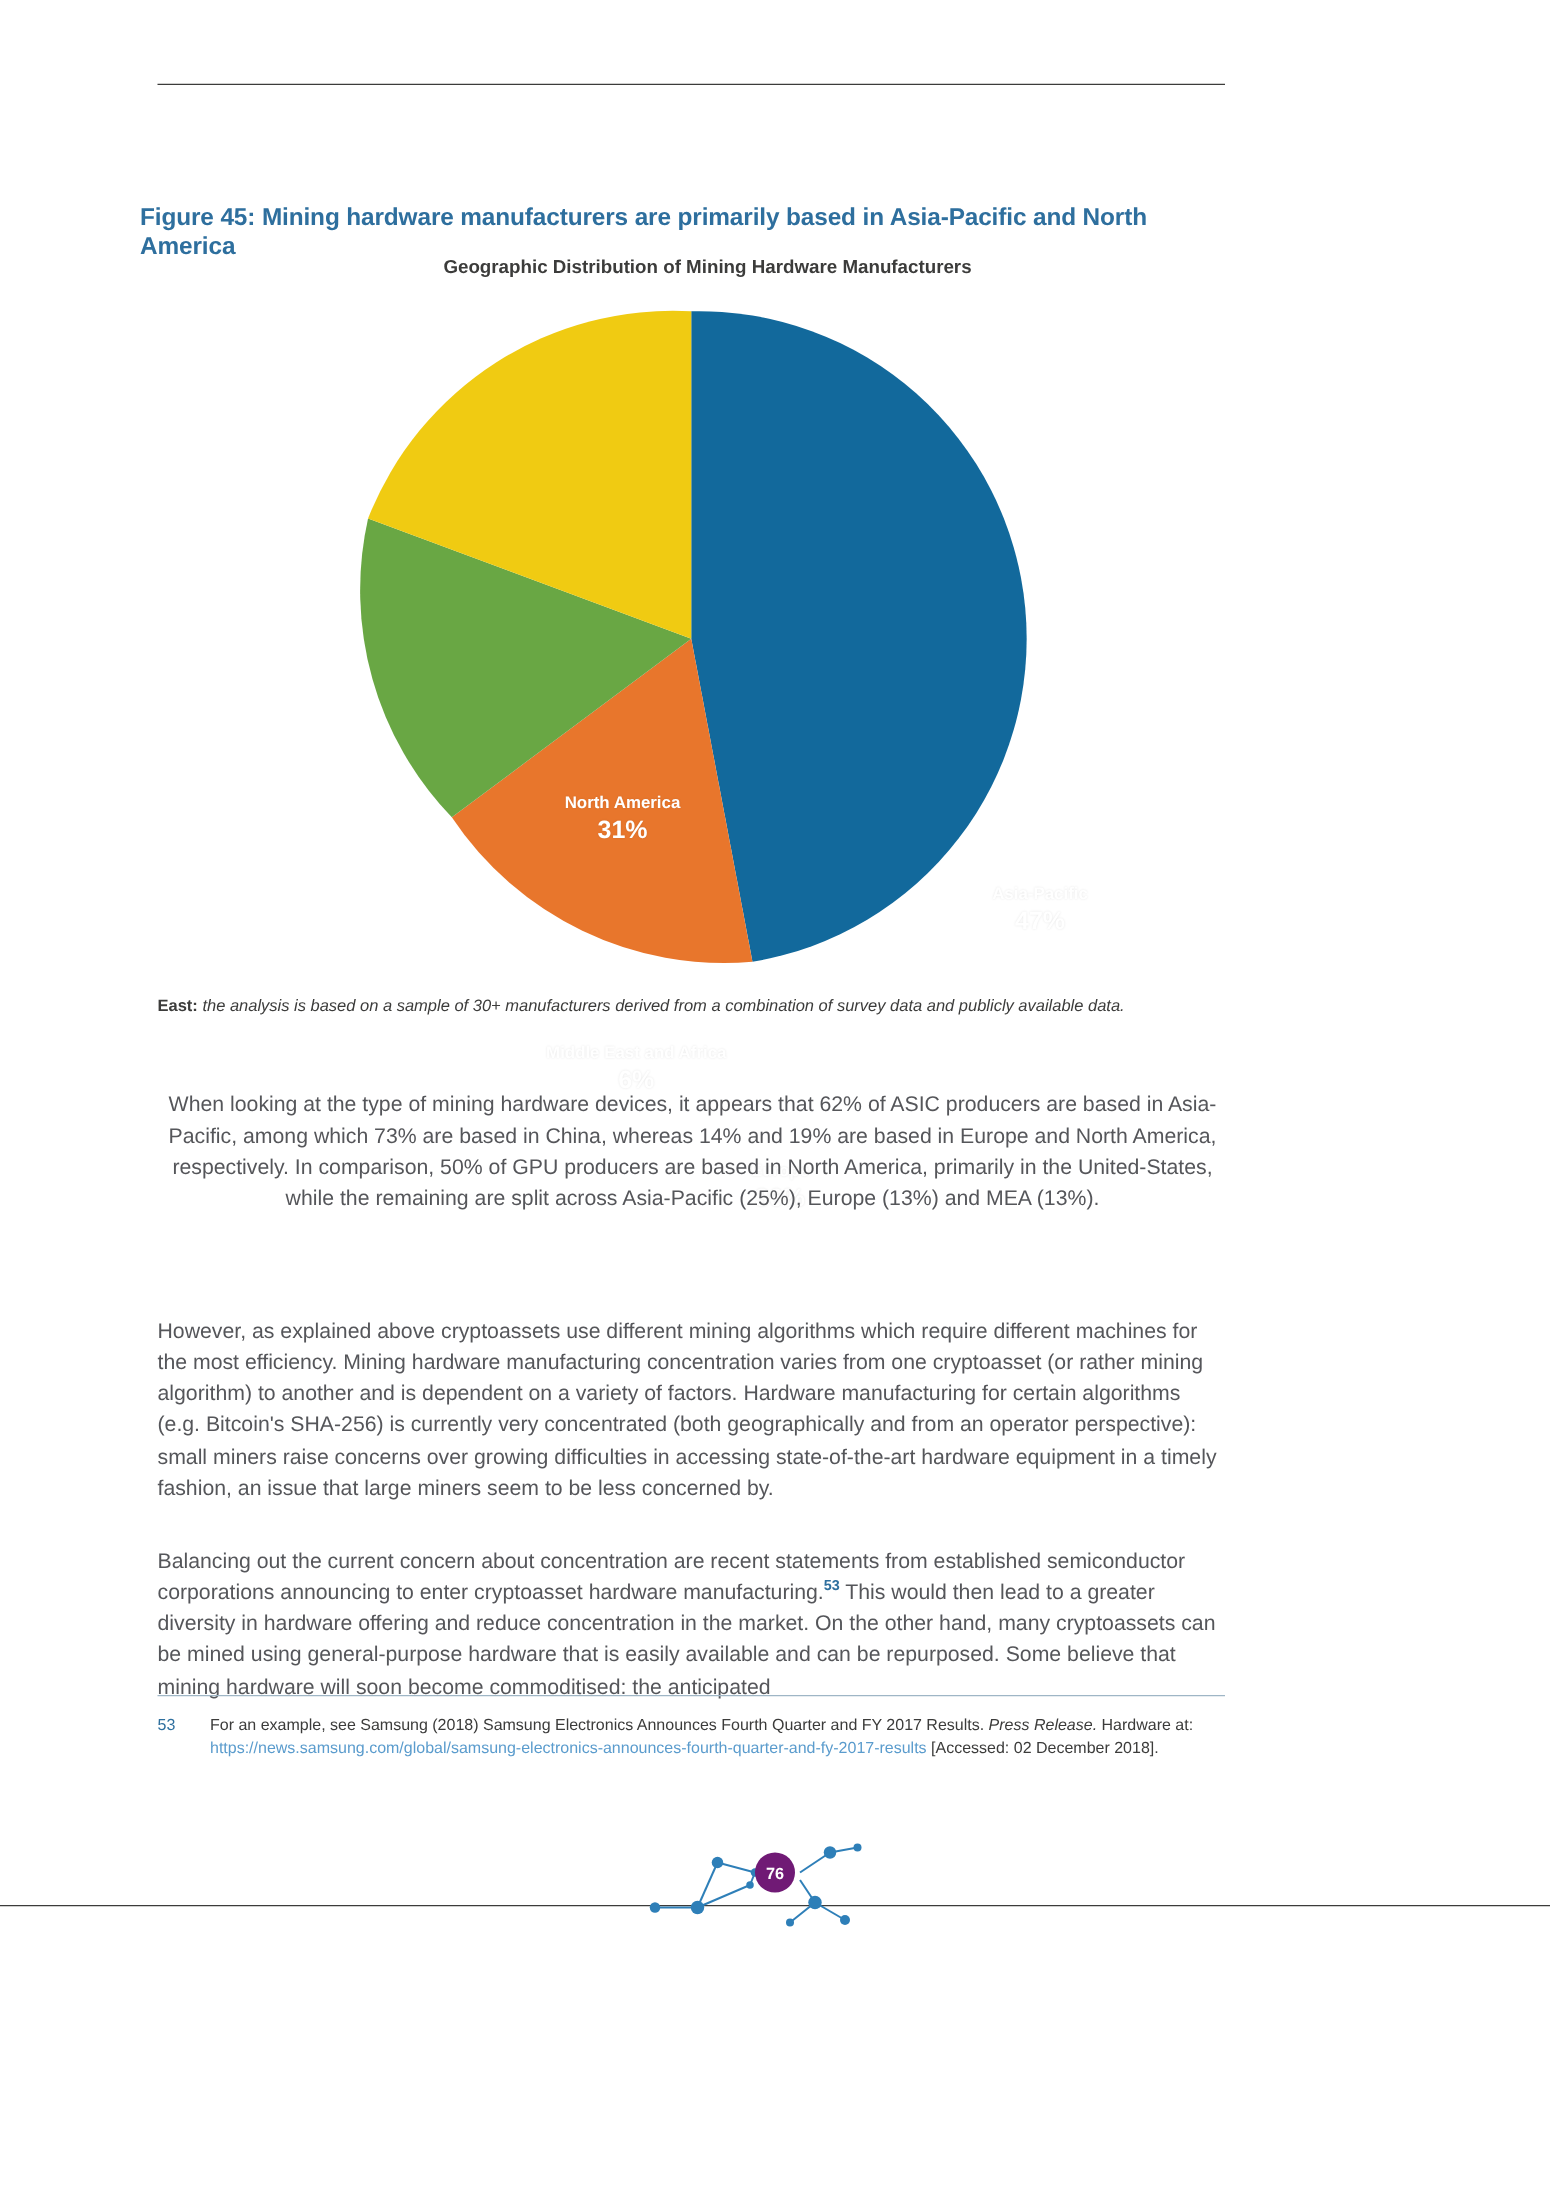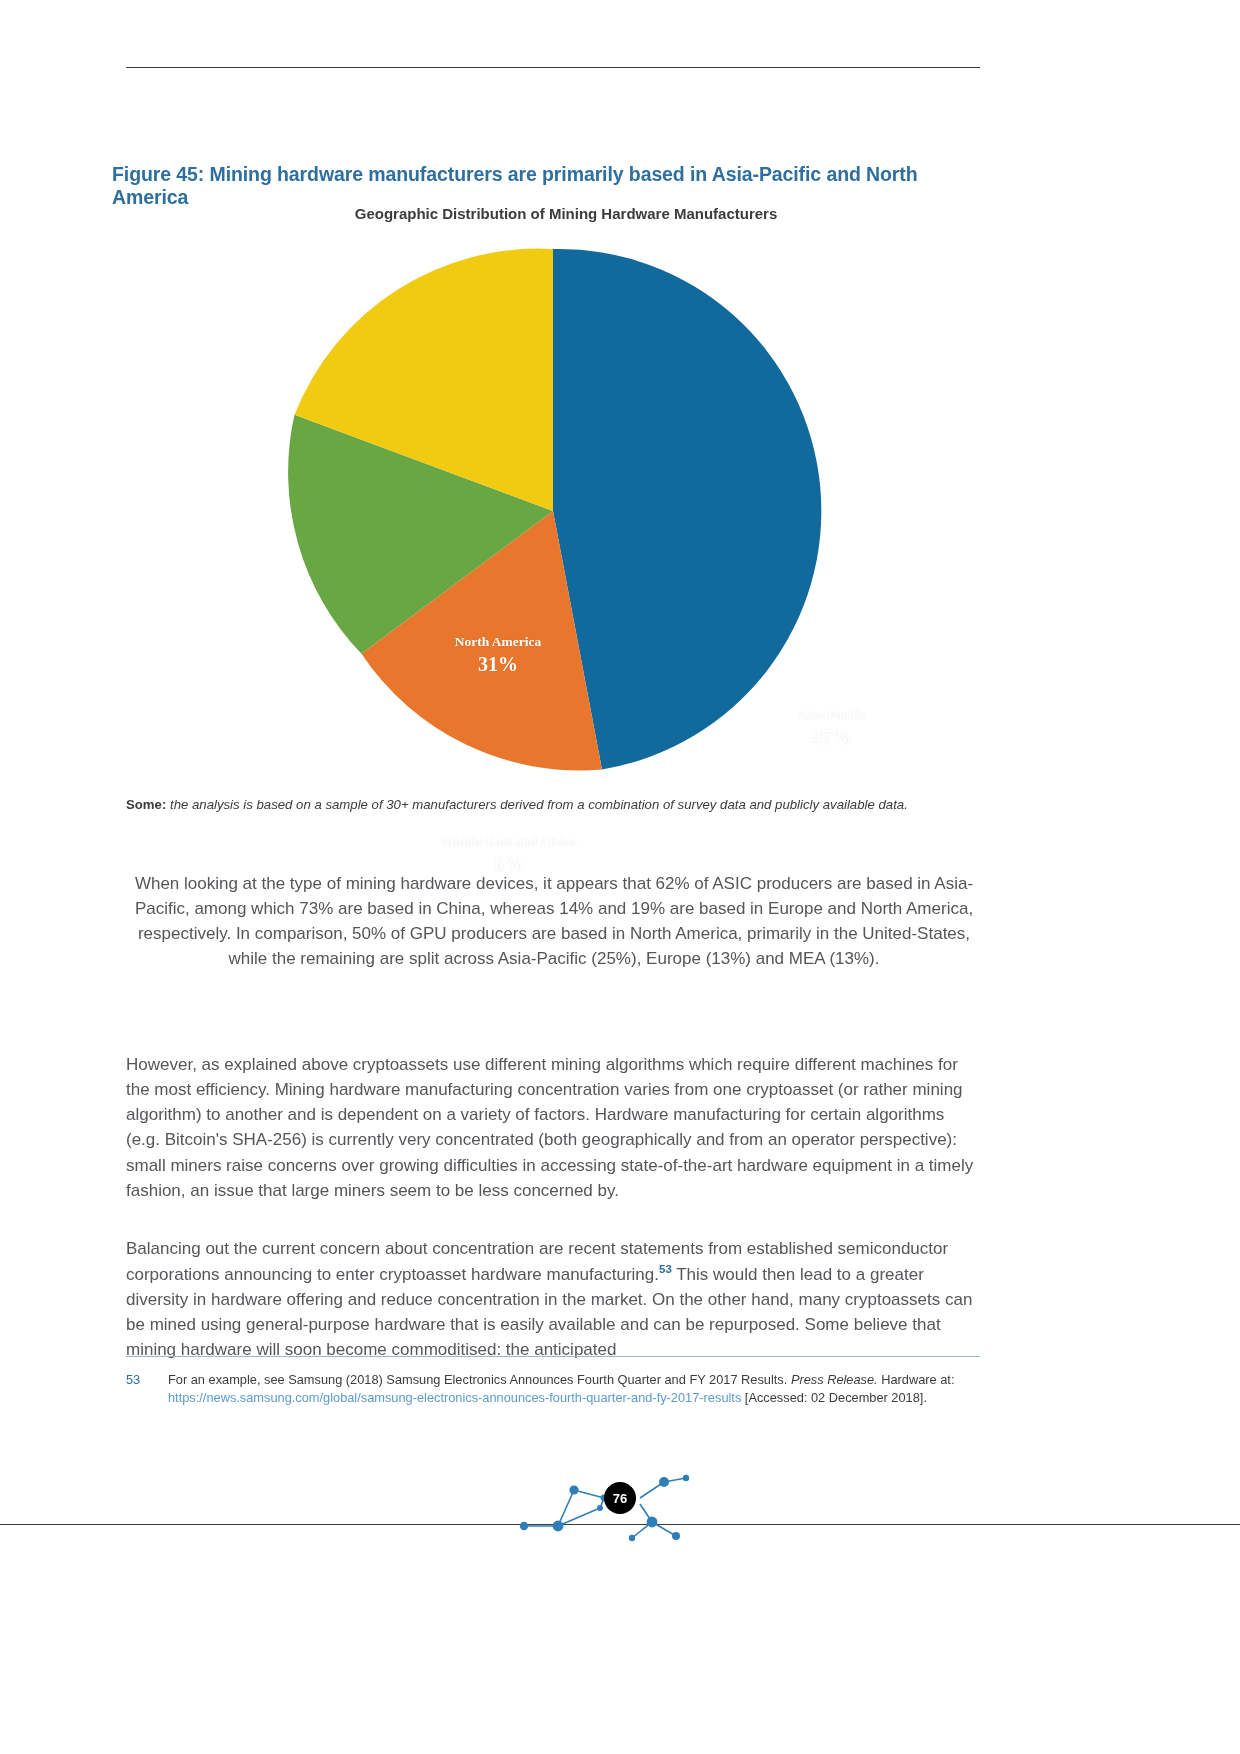--- a/index.html
+++ b/index.html
@@ -75,21 +75,20 @@
     position: absolute;
     left: 152px;
     top: 0;
   }
   .slice-label {
     position: absolute;
     color: #ffffff;
     text-align: center;
     line-height: 1.18;
     pointer-events: none;
-    font-family: Liberation Serif, serif;
   }
   .slice-label .name {
     font-size: 13.5px;
     font-weight: bold;
     display: block;
     text-shadow: 0 0 2px rgba(0,0,0,0.10);
   }
   .slice-label .value {
     font-size: 20px;
     font-weight: bold;
@@ -196,21 +195,21 @@
     height: 100px;
   }
   .page-num {
     position: absolute;
     left: 50%;
     top: 50%;
     transform: translate(-50%, -50%);
     width: 32px;
     height: 32px;
     border-radius: 50%;
-    background: #000000;
+    background: #701a75;
     color: #ffffff;
     font-size: 13px;
     font-weight: bold;
     display: flex;
     align-items: center;
     justify-content: center;
   }
 </style>
 </head>
 <body>
@@ -254,21 +253,21 @@
       </div>
 
       <div class="slice-label" id="lbl-europe">
         <span class="name">Europe</span>
         <span class="value">36%</span>
       </div>
     </div>
   </div>
 
   <div class="note">
-    <b>Some:</b><span> the analysis is based on a sample of 30+ manufacturers derived from a combination of survey data and publicly available data.</span>
+    <b>East:</b><span> the analysis is based on a sample of 30+ manufacturers derived from a combination of survey data and publicly available data.</span>
   </div>
 
   <div class="body-text" id="para-1">When looking at the type of mining hardware devices, it appears that 62% of ASIC producers are based in Asia-Pacific, among which 73% are based in China, whereas 14% and 19% are based in Europe and North America, respectively. In comparison, 50% of GPU producers are based in North America, primarily in the United-States, while the remaining are split across Asia-Pacific (25%), Europe (13%) and MEA (13%).</div>
 
 
   <div class="body-text" id="para-2">However, as explained above cryptoassets use different mining algorithms which require different machines for the most efficiency. Mining hardware manufacturing concentration varies from one cryptoasset (or rather mining algorithm) to another and is dependent on a variety of factors. Hardware manufacturing for certain algorithms (e.g. Bitcoin's SHA-256) is currently very concentrated (both geographically and from an operator perspective): small miners raise concerns over growing difficulties in accessing state-of-the-art hardware equipment in a timely fashion, an issue that large miners seem to be less concerned by.</div>
 
   <div class="body-text" id="para-3"><span>Balancing out the current concern about concentration are recent statements from established semiconductor corporations announcing to enter cryptoasset hardware manufacturing.</span><span class="fn-ref">53</span><span> This would then lead to a greater diversity in hardware offering and reduce concentration in the market. On the other hand, many cryptoassets can be mined using general-purpose hardware that is easily available and can be repurposed. Some believe that mining hardware will soon become commoditised: the anticipated</span></div>
 
   <div class="footnote-rule"></div>

